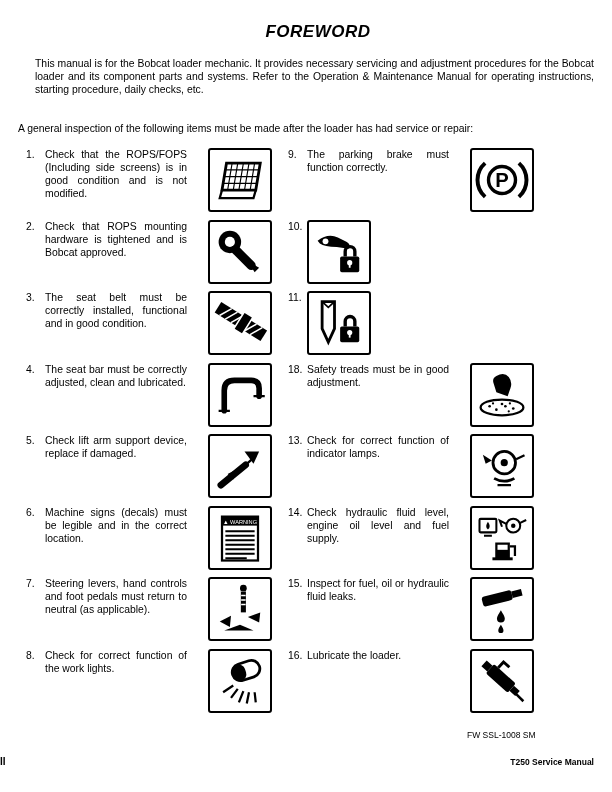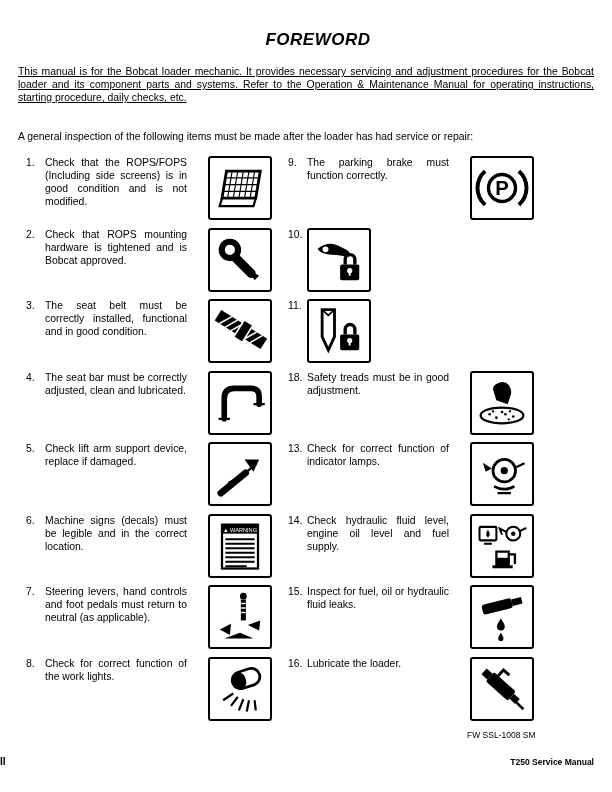--- a/index.html
+++ b/index.html
@@ -5,26 +5,25 @@
   * { margin:0; padding:0; box-sizing:border-box; }
   html,body { background:#ffffff; }
   .page {
     width:612px; height:792px; position:relative; margin:0 auto;
     background:#fff; color:#000;
     font-family:"Liberation Sans", sans-serif;
     overflow:hidden;
   }
   .title {
     text-align:center; font-size:17px; font-weight:bold; font-style:italic;
-    padding-top:30px; letter-spacing:0.5px;margin-left:24px;
+    padding-top:22px; letter-spacing:0.5px;margin-left:24px;
   }
   .intro {
-    margin:15px 18px 0 18px; font-size:10.4px; line-height:13px;
+    margin:15px 18px 0 35px; font-size:10.4px; line-height:13px;
     text-align:justify;
-    text-decoration:underline;
   }
   .lead {
     margin:26px 18px 0 18px; font-size:10.4px; line-height:13px;
   }
   .checklist {
     display:flex; gap:16px; margin:13px 78px 0 26px;
   }
   .col { flex:1; display:flex; flex-direction:column; }
   .check-item { display:flex; align-items:flex-start; min-height:71.5px; }
   .num { flex:none; width:19px; font-size:10.4px; line-height:13px; }

